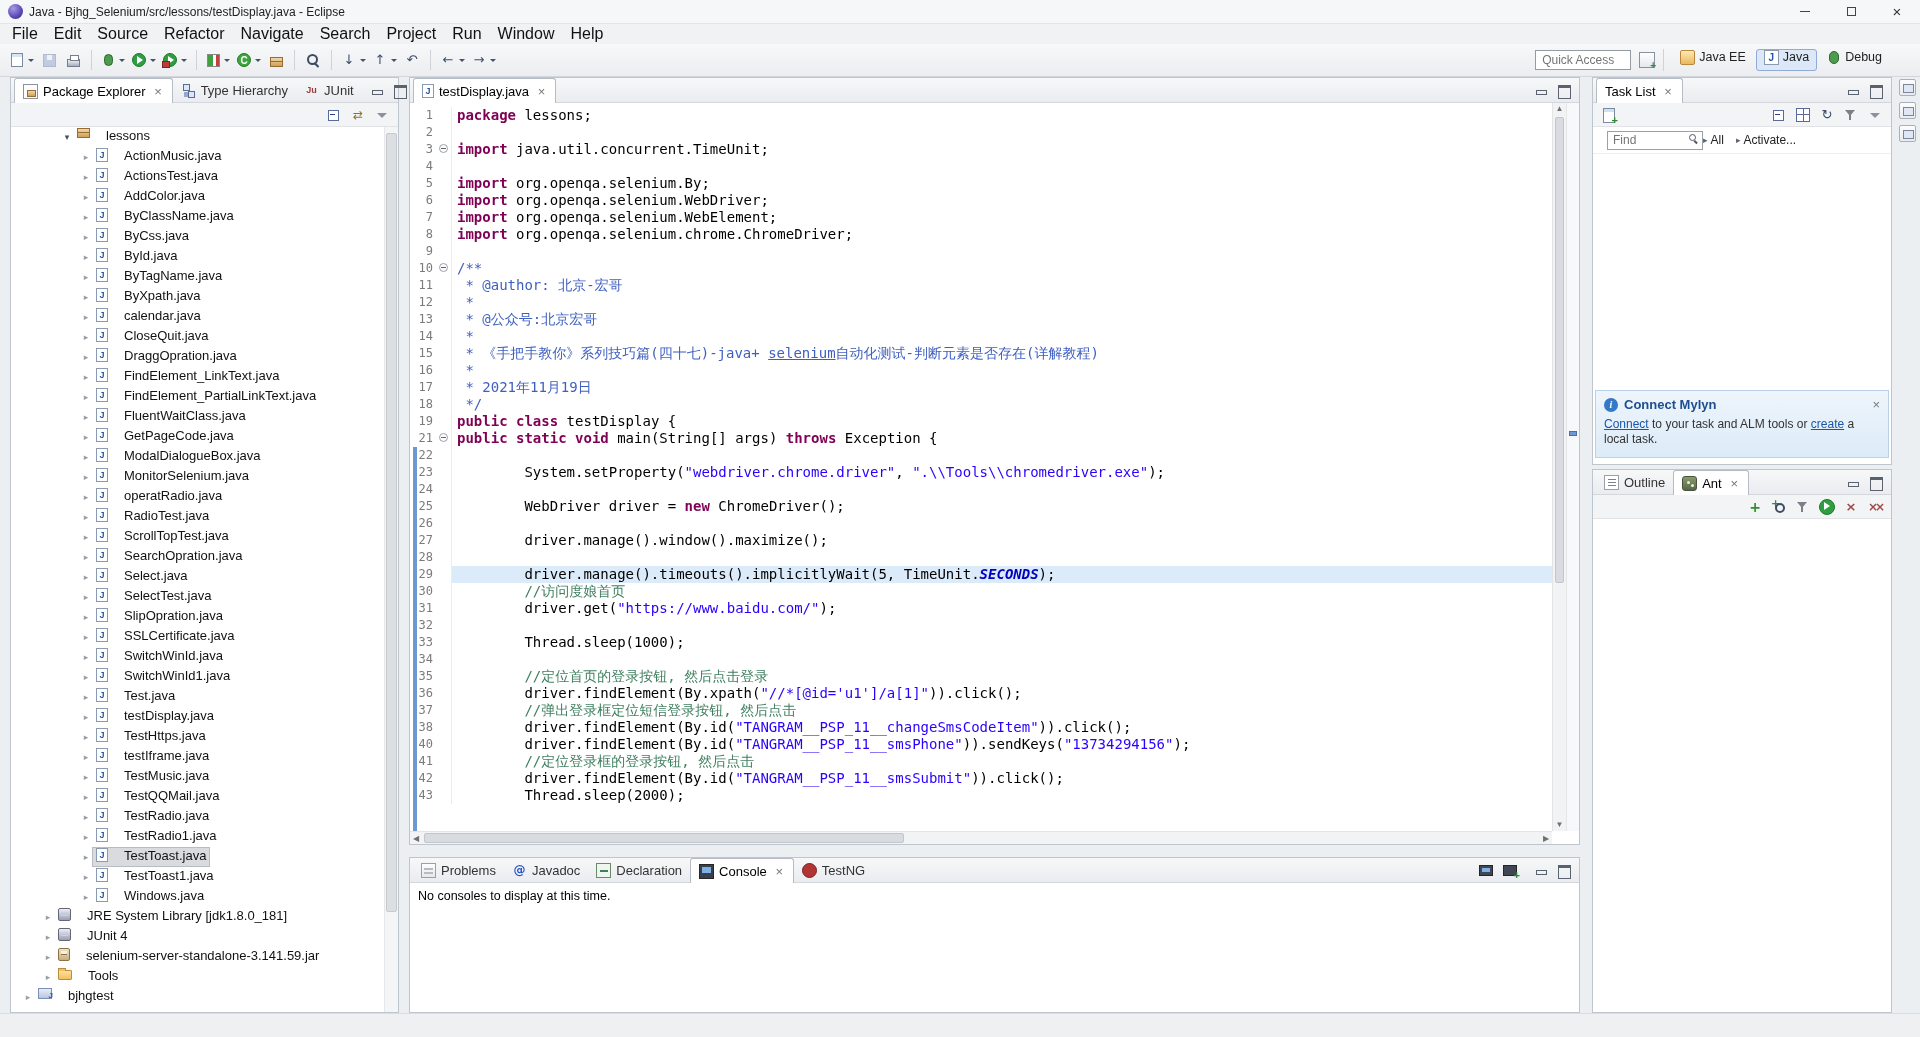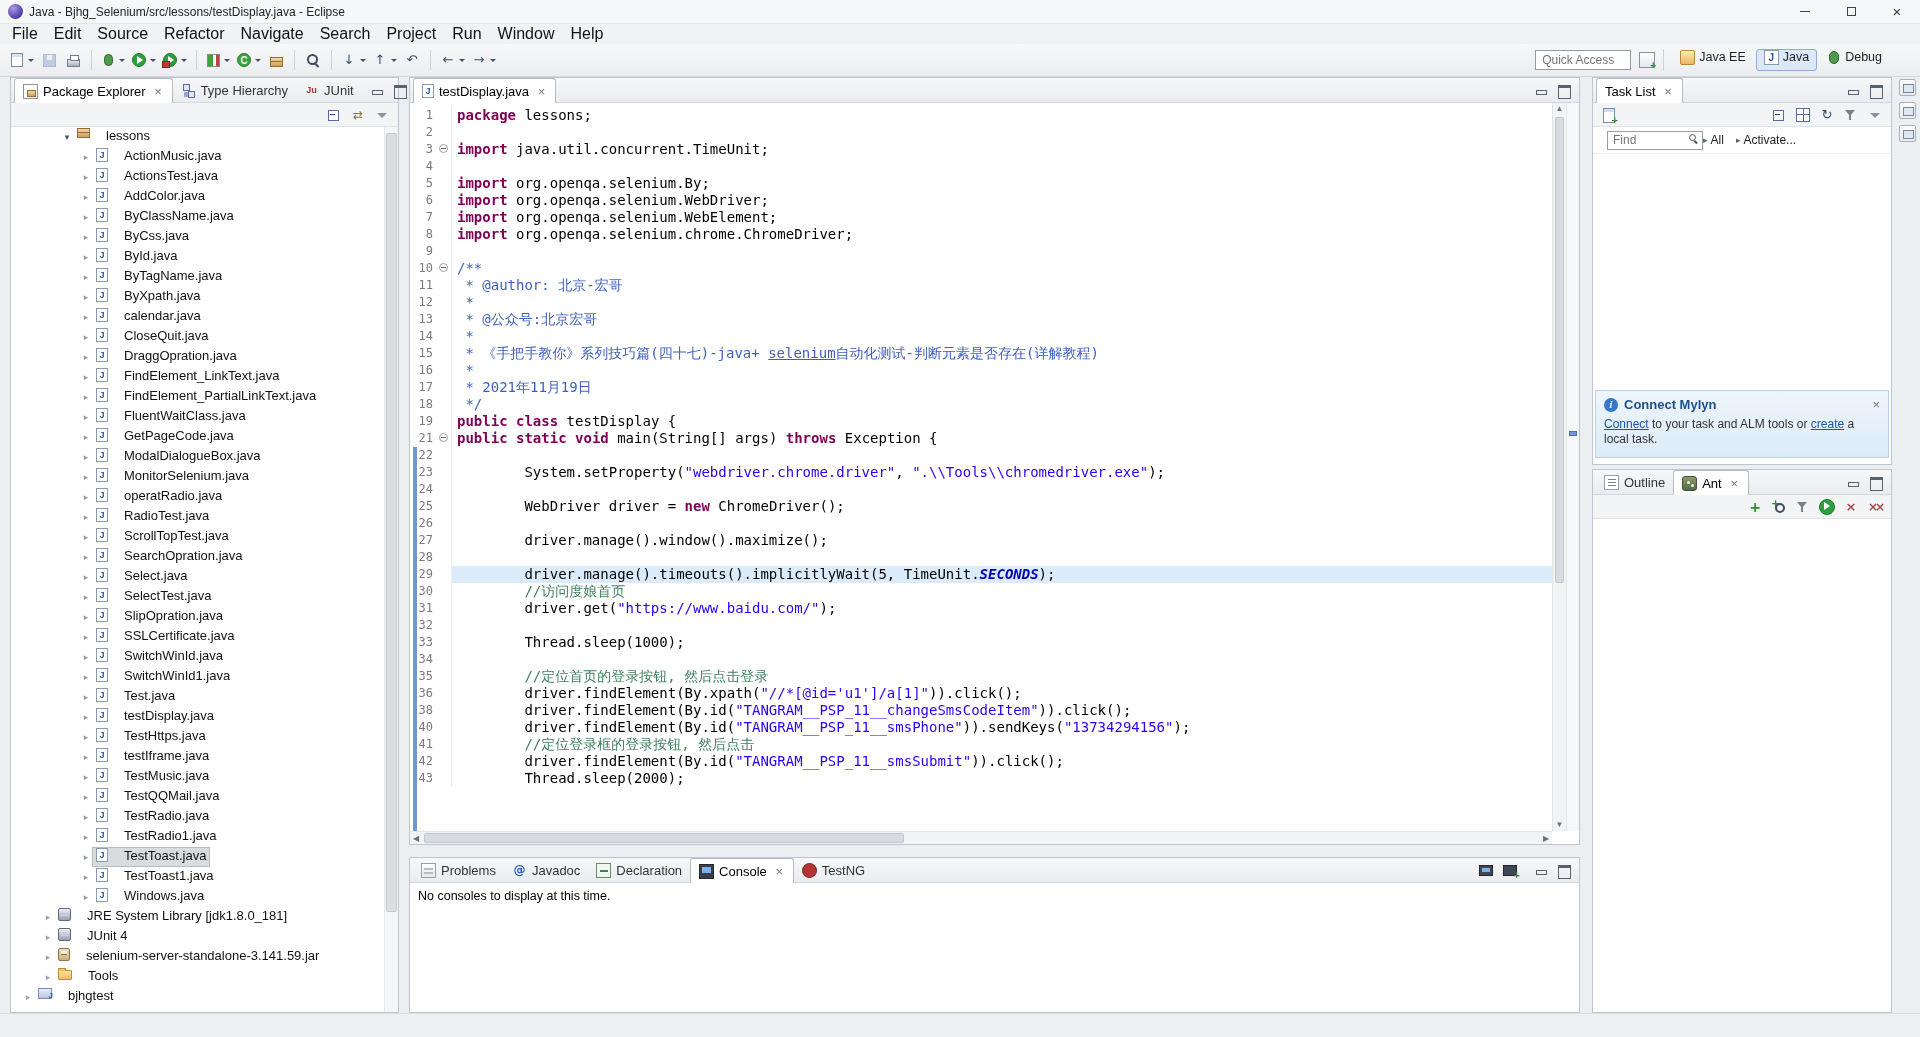--- a/index.html
+++ b/index.html
@@ -731,20 +731,21 @@
           <div class="code-row"><span class="ln">27</span><span class="fold"></span><span class="code-text"><span class="tk-d">        driver.manage().window().maximize();</span></span></div>
           <div class="code-row"><span class="ln">28</span><span class="fold"></span><span class="code-text"></span></div>
           <div class="code-row current"><span class="ln">29</span><span class="fold"></span><span class="code-text"><span class="tk-d">        driver.manage().timeouts().implicitlyWait(5, TimeUnit.</span><span class="tk-f">SECONDS</span><span class="tk-d">);</span></span></div>
           <div class="code-row"><span class="ln">30</span><span class="fold"></span><span class="code-text"><span class="tk-c">        //访问度娘首页</span></span></div>
           <div class="code-row"><span class="ln">31</span><span class="fold"></span><span class="code-text"><span class="tk-d">        driver.get(</span><span class="tk-s">"https://www.baidu.com/"</span><span class="tk-d">);</span></span></div>
           <div class="code-row"><span class="ln">32</span><span class="fold"></span><span class="code-text"></span></div>
           <div class="code-row"><span class="ln">33</span><span class="fold"></span><span class="code-text"><span class="tk-d">        Thread.sleep(1000);</span></span></div>
           <div class="code-row"><span class="ln">34</span><span class="fold"></span><span class="code-text"></span></div>
           <div class="code-row"><span class="ln">35</span><span class="fold"></span><span class="code-text"><span class="tk-c">        //定位首页的登录按钮, 然后点击登录</span></span></div>
           <div class="code-row"><span class="ln">36</span><span class="fold"></span><span class="code-text"><span class="tk-d">        driver.findElement(By.xpath(</span><span class="tk-s">"//*[@id='u1']/a[1]"</span><span class="tk-d">)).click();</span></span></div>
+          <div class="code-row"><span class="ln">37</span><span class="fold"></span><span class="code-text"><span class="tk-c">        //弹出登录框定位短信登录按钮, 然后点击</span></span></div>
           <div class="code-row"><span class="ln">38</span><span class="fold"></span><span class="code-text"><span class="tk-d">        driver.findElement(By.id(</span><span class="tk-s">"TANGRAM__PSP_11__changeSmsCodeItem"</span><span class="tk-d">)).click();</span></span></div>
           <div class="code-row"><span class="ln">40</span><span class="fold"></span><span class="code-text"><span class="tk-d">        driver.findElement(By.id(</span><span class="tk-s">"TANGRAM__PSP_11__smsPhone"</span><span class="tk-d">)).sendKeys(</span><span class="tk-s">"13734294156"</span><span class="tk-d">);</span></span></div>
           <div class="code-row"><span class="ln">41</span><span class="fold"></span><span class="code-text"><span class="tk-c">        //定位登录框的登录按钮, 然后点击</span></span></div>
           <div class="code-row"><span class="ln">42</span><span class="fold"></span><span class="code-text"><span class="tk-d">        driver.findElement(By.id(</span><span class="tk-s">"TANGRAM__PSP_11__smsSubmit"</span><span class="tk-d">)).click();</span></span></div>
           <div class="code-row"><span class="ln">43</span><span class="fold"></span><span class="code-text"><span class="tk-d">        Thread.sleep(2000);</span></span></div>
         </div>
       <div id="ed-vscroll">
         <span class="sarr" style="top:0">▲</span>
         <div id="ed-vthumb"></div>
         <span class="sarr" style="bottom:0">▼</span>

